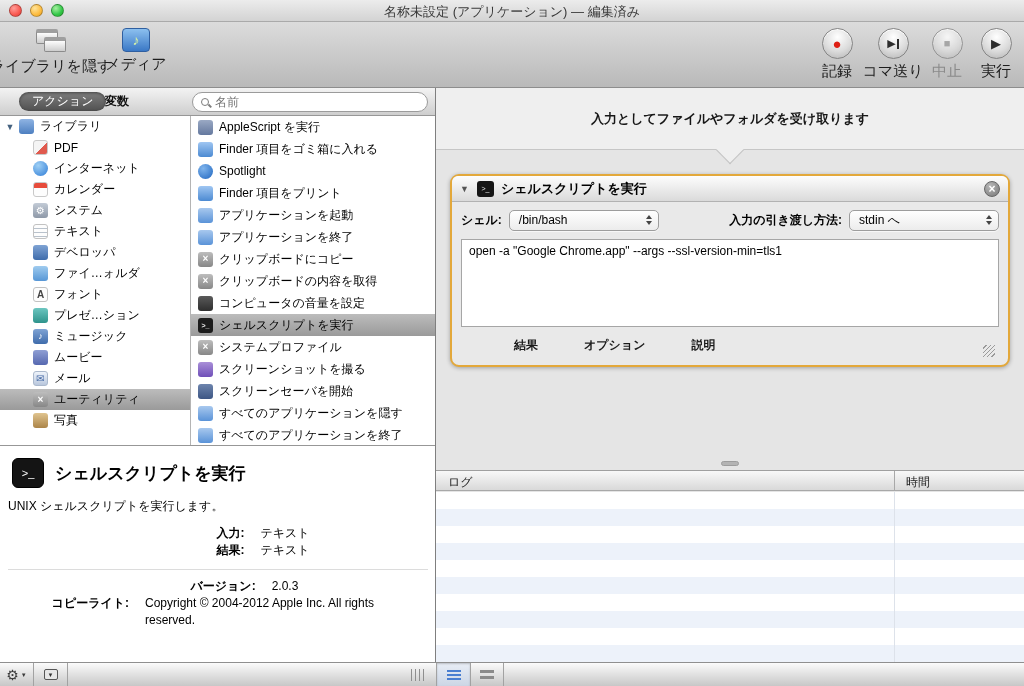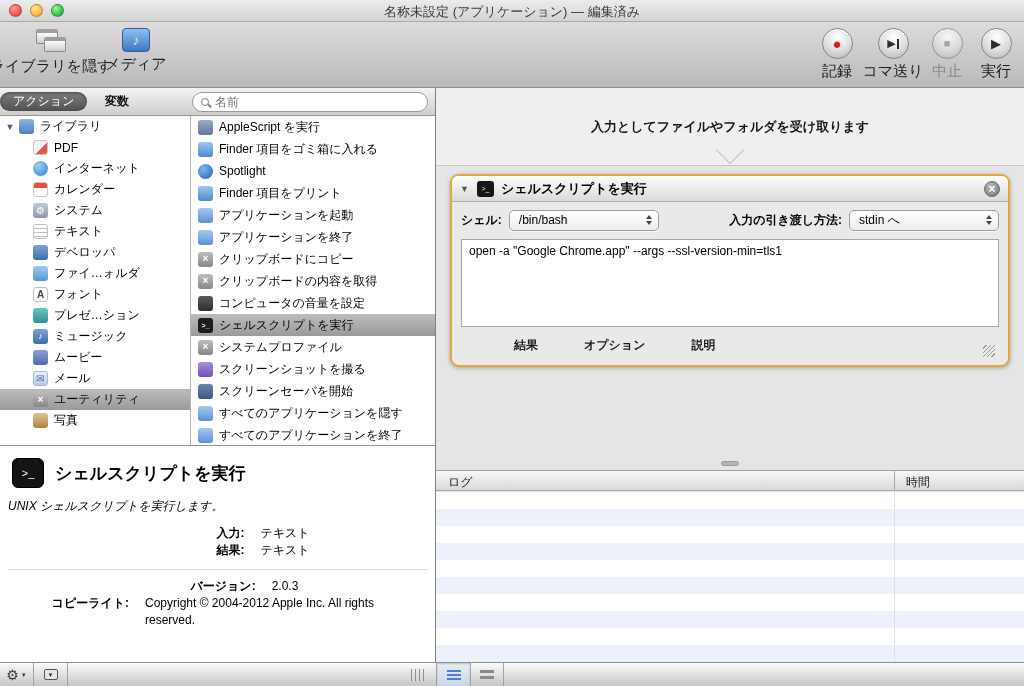--- a/index.html
+++ b/index.html
@@ -38,21 +38,21 @@
   .rec-glyph{color:#de1f14;font-size:15px;line-height:1;}
   .stop-glyph{color:#9c9c9c;font-size:11px;line-height:1;}
   .run-glyph{color:#2c2c2c;font-size:13px;line-height:1;}
   .step-glyph{display:flex;align-items:center;color:#2c2c2c;font-size:11px;line-height:1;}
   .step-glyph i{width:2px;height:10px;background:#2c2c2c;margin-left:1px;}
   
   .pane-header{position:absolute;top:88px;left:0;width:436px;height:28px;
     background:linear-gradient(#f3f3f3,#cecece);border-bottom:1px solid #979797;}
   .seg-tab{position:absolute;top:4px;height:19px;display:flex;align-items:center;
     padding:0 13px;font-size:12px;border-radius:10px;cursor:default;}
-  .seg-tab.selected{left:0;background:linear-gradient(#7e7e7e,#515151);color:#fff;
+  .seg-tab.selected{left:19px;background:linear-gradient(#7e7e7e,#515151);color:#fff;
     box-shadow:inset 0 1px 3px rgba(0,0,0,.45);}
   .seg-tab.plain{left:92px;color:#111;font-weight:bold;}
   .searchbox{position:absolute;left:192px;top:4px;width:236px;height:20px;background:#fff;
     border:1px solid #9b9b9b;border-radius:10px;}
   .mag{position:absolute;left:8px;top:5px;width:8px;height:8px;border:1.5px solid #7d7d7d;border-radius:50%;}
   .mag::after{content:"";position:absolute;left:6px;top:6px;width:4px;height:1.5px;background:#7d7d7d;transform:rotate(45deg);}
   .search-input{position:absolute;left:22px;top:1px;right:8px;bottom:1px;border:none;outline:none;
     font-size:12px;font-family:inherit;background:transparent;}
   
   .library{position:absolute;top:116px;left:0;width:190px;height:329px;background:#fff;overflow:hidden;}
@@ -92,29 +92,29 @@
   .i-vol{background:linear-gradient(#5a5a5a,#2e2e2e);}
   .i-term{background:#1c1c1c;color:#ededed;font-size:7px;}
   .i-shot{background:linear-gradient(#a98fd8,#6f4fb8);}
   .i-ssv{background:linear-gradient(#6d84ad,#3d5684);}
   
   .description{position:absolute;top:446px;left:0;width:436px;height:216px;background:#fff;overflow:hidden;}
   .desc-head{display:flex;align-items:center;gap:11px;padding:12px 0 0 12px;}
   .term-big{width:32px;height:30px;background:#141414;border:1px solid #000;border-radius:6px;
     color:#fff;font-size:11px;display:flex;align-items:center;justify-content:center;flex:none;}
   .desc-title{font-size:17px;font-weight:bold;}
-  .desc-summary{padding:10px 10px 0 8px;font-size:12px;font-style:italic;}
+  .desc-summary{padding:10px 10px 0 8px;font-size:12px;}
   .dfields{margin-top:10px;}
   .dfield{display:flex;line-height:17px;justify-content:center;}
   .dlabel{width:118px;text-align:right;font-weight:bold;flex:none;}
   .dvalue{margin-left:16px;max-width:280px;}
   .dsep{height:1px;background:#dcdcdc;margin:10px 8px 8px 8px;}
   
   .workflow{position:absolute;top:88px;left:436px;width:588px;height:574px;background:#e5e5e5;overflow:hidden;}
-  .wf-top{position:absolute;top:0;left:0;right:0;height:78px;background:#efefef;border-bottom:1px solid #c6c6c6;
+  .wf-top{position:absolute;top:0;left:0;right:0;height:62px;background:#efefef;border-bottom:1px solid #c6c6c6;
     display:flex;align-items:center;justify-content:center;font-weight:bold;font-size:13px;color:#161616;}
   .notch{position:absolute;left:284px;top:52px;width:20px;height:20px;background:#efefef;
     transform:rotate(45deg);border-right:1px solid #c0c0c0;border-bottom:1px solid #c0c0c0;}
   .action-block{position:absolute;left:14px;top:86px;width:560px;background:#e9e9e9;
     border:2px solid #e3a83a;border-radius:9px;box-shadow:0 1px 4px rgba(0,0,0,.3);}
   .ab-header{height:26px;background:linear-gradient(#fdfdfd,#dadada);border-bottom:1px solid #b2b2b2;
     border-radius:6px 6px 0 0;display:flex;align-items:center;padding:0 8px;gap:7px;}
   .ab-disclosure{color:#555;font-size:9px;width:10px;}
   .term-sm{width:17px;height:16px;background:#161616;border-radius:3px;color:#ededed;font-size:7px;
     display:flex;align-items:center;justify-content:center;flex:none;}

